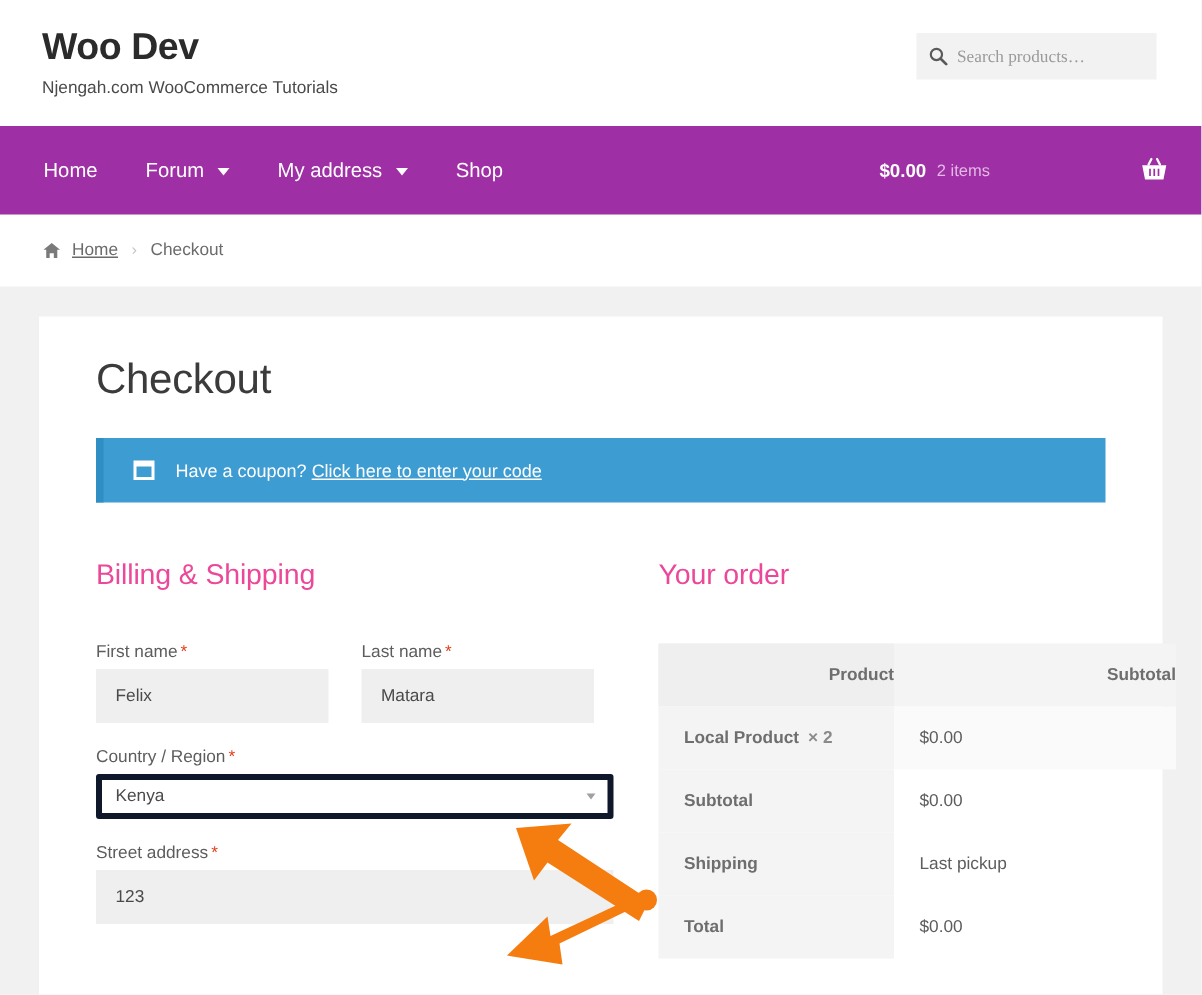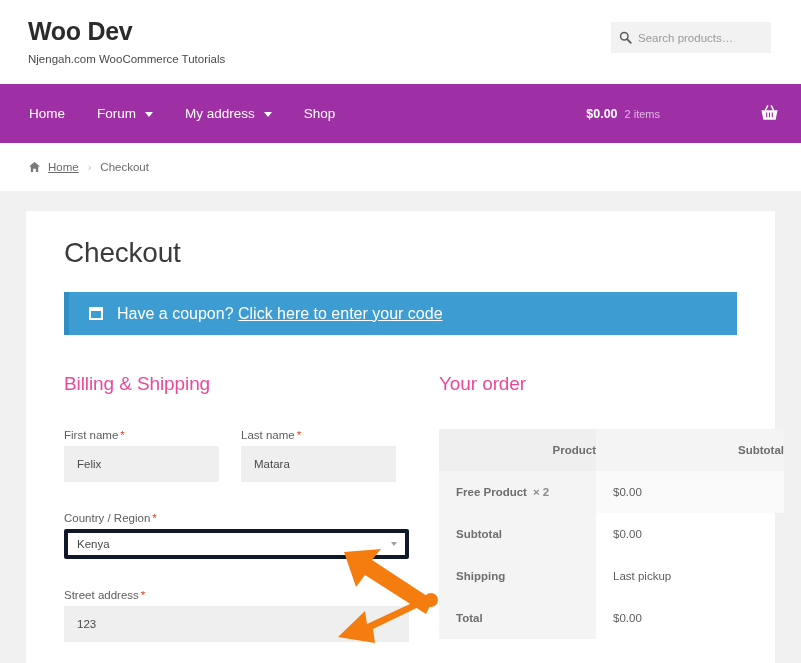--- a/index.html
+++ b/index.html
@@ -26,21 +26,21 @@
   }
   .search-box {
     position: absolute; right: 30px; top: 22px;
     width: 160px; height: 31px;
     background: #f2f2f2;
     display: flex; align-items: center; padding: 0 8px;
   }
   .search-icon { width: 13px; height: 13px; flex: 0 0 auto; margin-right: 6px; }
   .search-input {
     border: none; outline: none; background: transparent;
-    font-family: Liberation Sans, sans-serif;
+    font-family: Liberation Serif, serif;
     font-size: 11.5px; color: #8d8d8d; width: 100%;
   }
   .search-input::placeholder { color: #9a9a9a; }
 
   
   .nav-bar {
     background: #9f2fa4; height: 59px;
     position: relative; display: flex; align-items: center;
   }
   .nav-items { display: flex; align-items: center; padding-left: 24px; }
@@ -91,37 +91,37 @@
   .coupon-bar {
     background: #3d9cd2; height: 43px;
     border-left: 5px solid #2f8ec4;
     display: flex; align-items: center; padding-left: 20px;
     margin-bottom: 38px;
   }
   .coupon-icon {
     width: 14px; height: 13px; border: 2px solid #ffffff;
     border-top-width: 4px; margin-right: 14px; flex: 0 0 auto;
   }
-  .coupon-text { color: #ffffff; font-size: 16px; }
+  .coupon-text { color: #ffffff; font-size: 12px; }
   .coupon-link {
     color: #ffffff; text-decoration: underline; cursor: pointer;
   }
 
   
   .columns { display: flex; gap: 30px; }
   .col-billing { width: 345px; }
   .col-order { width: 345px; }
   .section-heading {
     font-size: 19px; color: #ec4899; font-weight: normal;
     margin-bottom: 34px; letter-spacing: -0.1px;
   }
 
   
   .form-row { display: flex; gap: 22px; }
-  .form-group { margin-bottom: 30px; }
+  .form-group { margin-bottom: 17px; }
   .fg-half { width: 155px; }
   .fg-full { width: 345px; }
   .field-label {
     font-size: 11.5px; color: #5d5d5d; display: block; margin-bottom: 5px;
   }
   .req { color: #e2401c; margin-left: 2px; }
   .text-input {
     width: 100%; height: 36px; background: #efefef;
     border: none; outline: none; padding: 0 13px;
     font-family: "Liberation Sans", sans-serif;
@@ -282,21 +282,21 @@
           <table class="order-table">
             <thead>
               <tr class="row-head">
                 <th class="col-name">Product</th>
                 <th>Subtotal</th>
               </tr>
             </thead>
             <tbody>
               <tr class="row-item">
                 <td class="col-name cell-label">
-                  <span>Free Product</span><span class="qty">× 2</span>
+                  <span>Local Product</span><span class="qty">× 2</span>
                 </td>
                 <td class="cell-value">$0.00</td>
               </tr>
               <tr class="row-plain">
                 <td class="col-name cell-label">Subtotal</td>
                 <td class="cell-value">$0.00</td>
               </tr>
               <tr class="row-plain">
                 <td class="col-name cell-label">Shipping</td>
                 <td class="cell-value">Last pickup</td>

